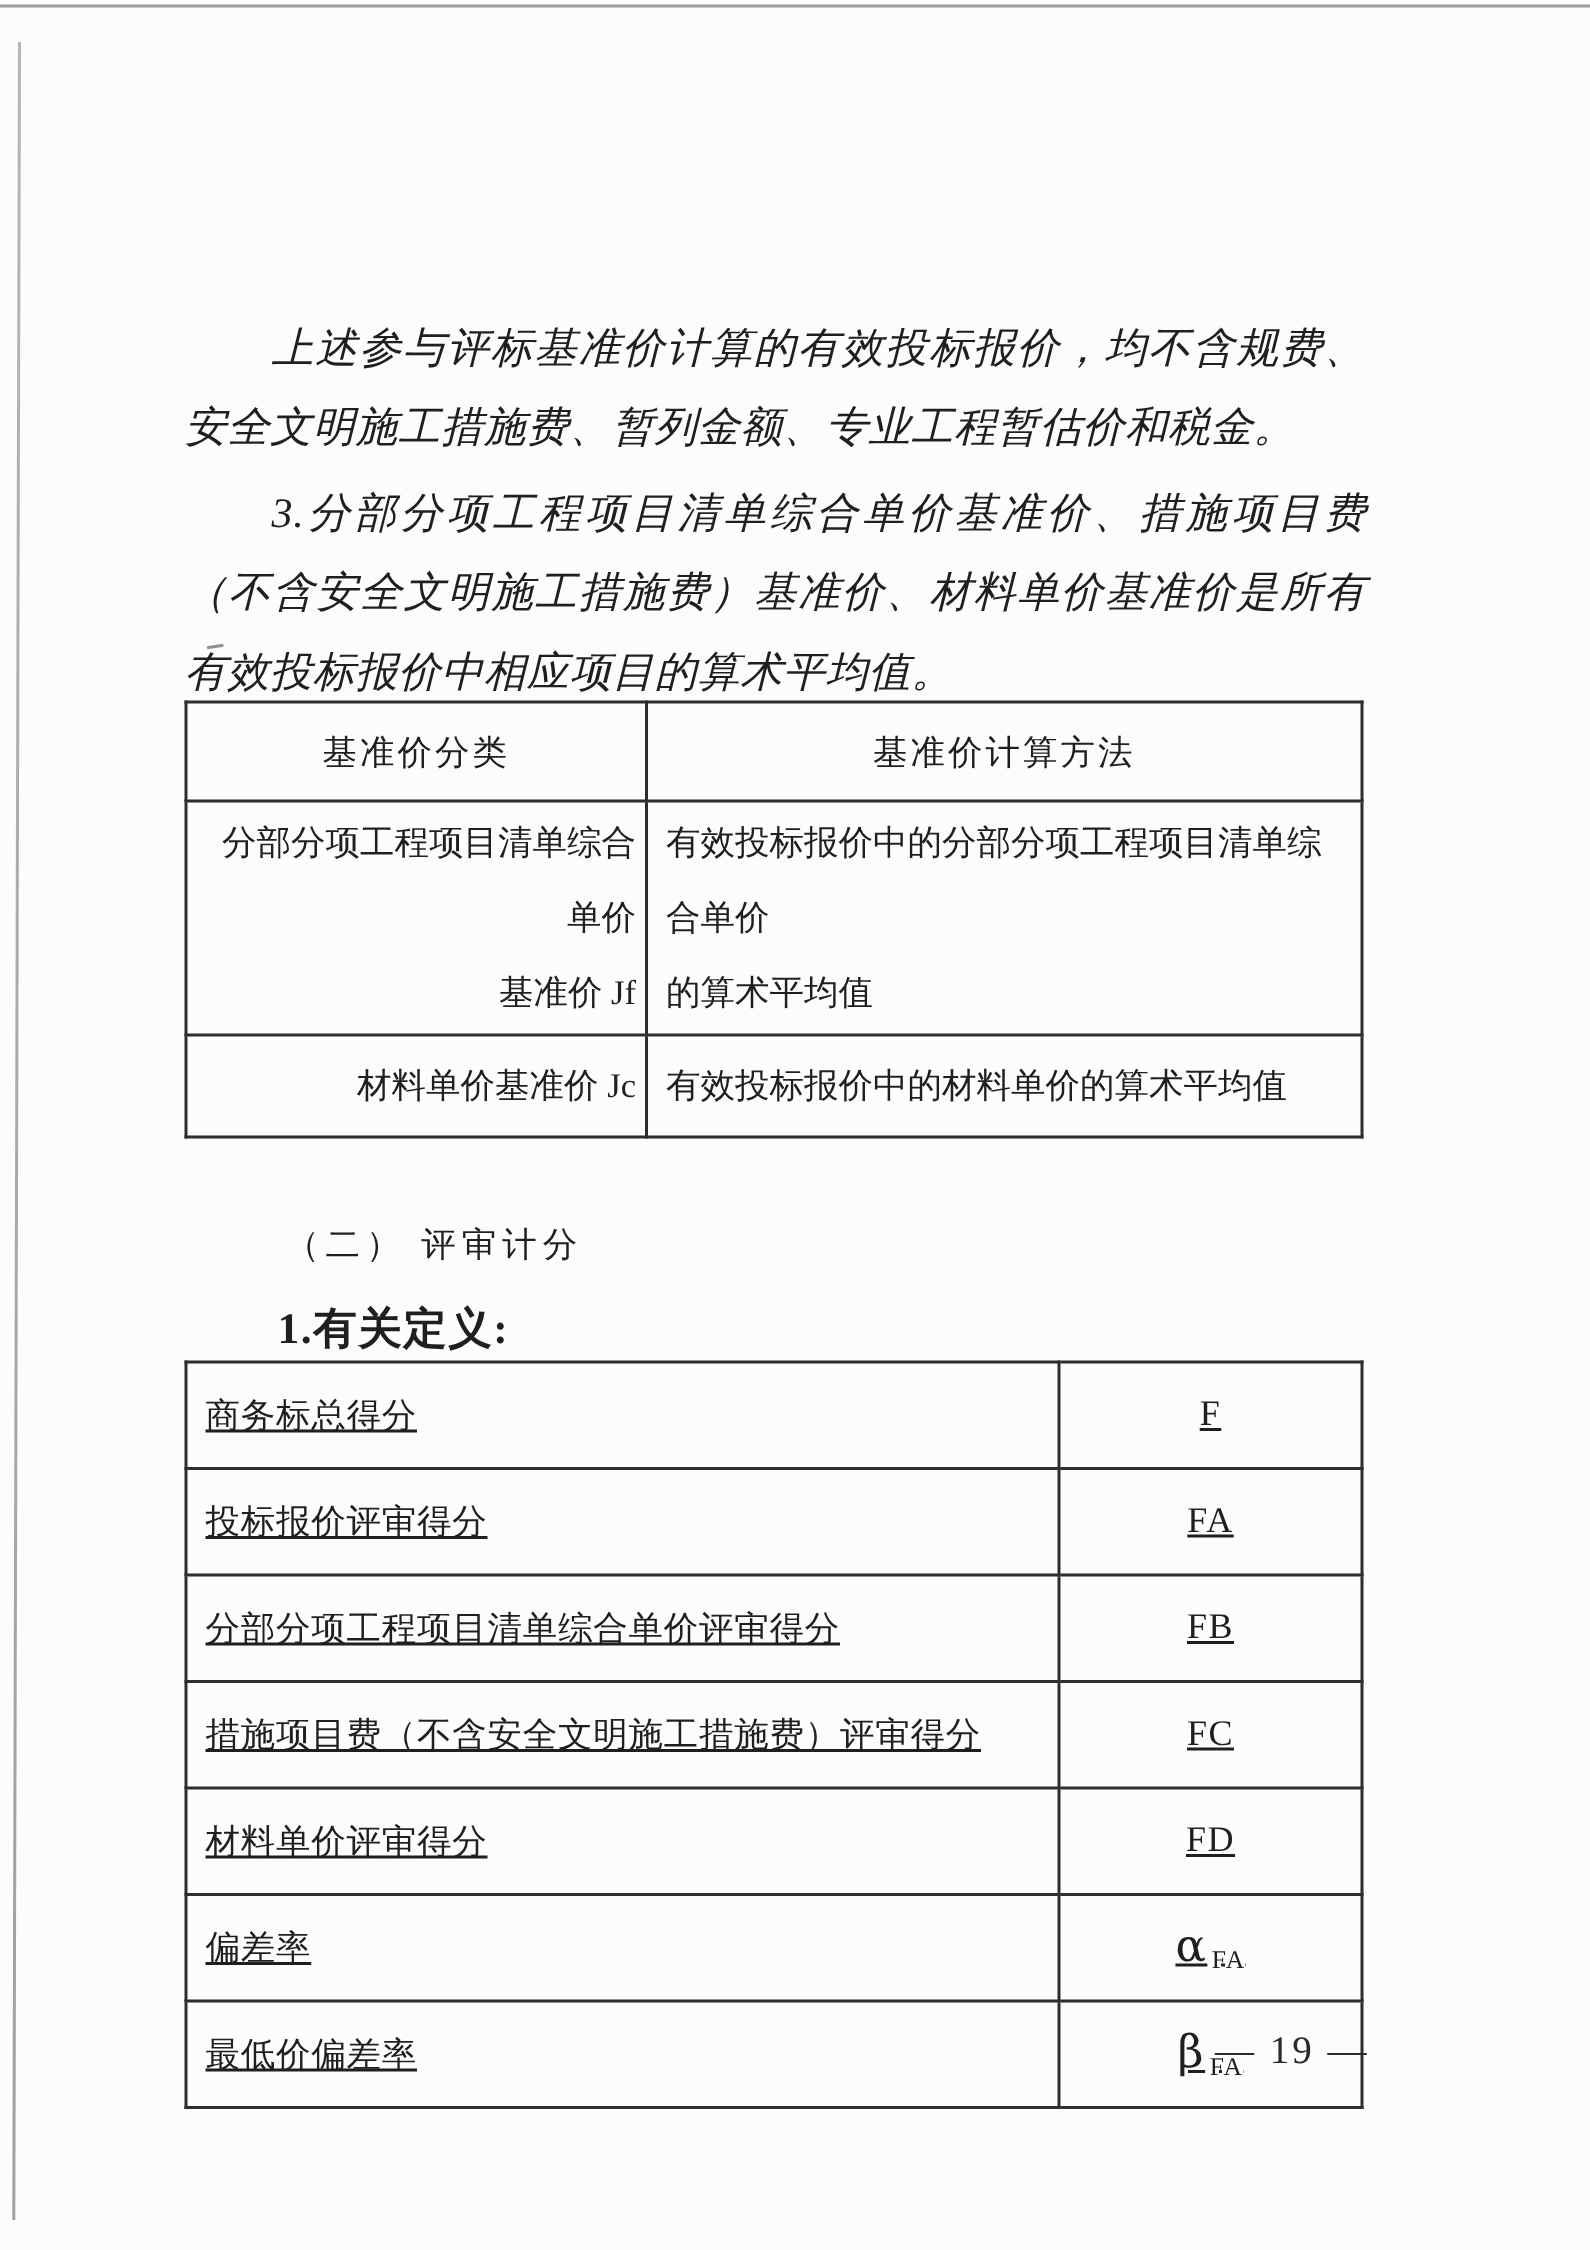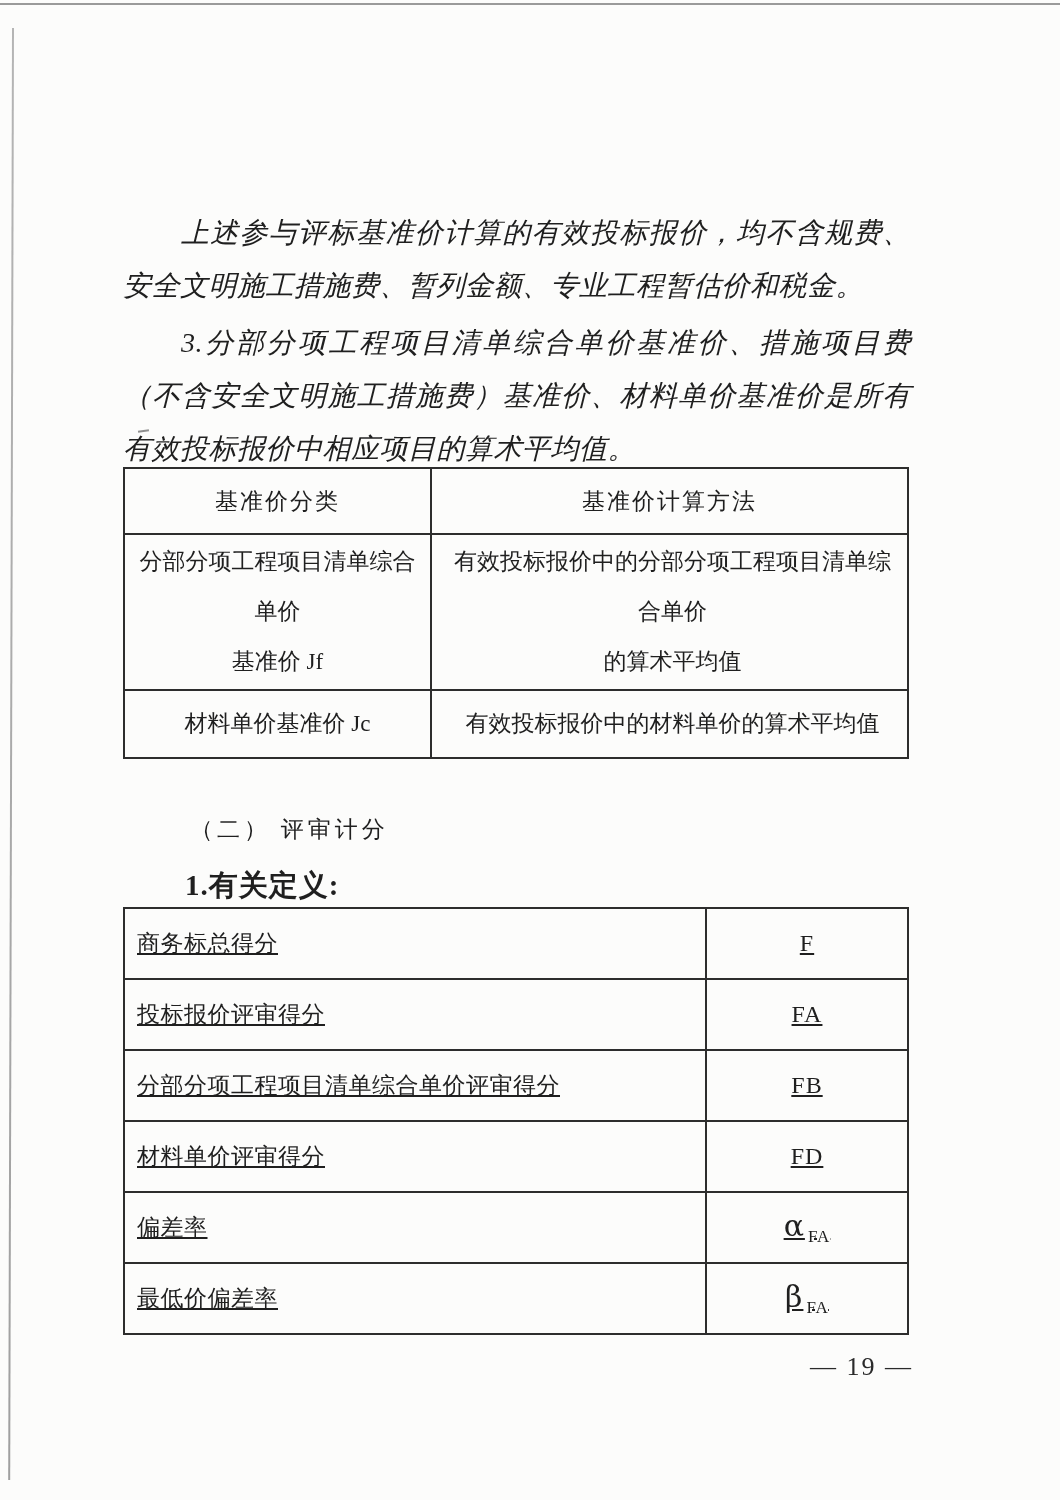--- a/index.html
+++ b/index.html
@@ -39,22 +39,22 @@
   .benchmark-table {
     position:absolute; left:123px; top:467px; width:786px;
   }
   .benchmark-table th {
     font-weight:normal; font-size:23px; text-align:center;
     height:66px; letter-spacing:2px;
   }
   .benchmark-table td {
     font-size:23px; line-height:50px; white-space:pre-line;
   }
-  .benchmark-table .cat { text-align:center; padding:2px 6px; }
-  .benchmark-table .method { text-align:center; padding:2px 6px 2px 12px; }
+  .benchmark-table .cat { text-align:right; padding:2px 6px; }
+  .benchmark-table .method { text-align:left; padding:2px 6px 2px 12px; }
   .row-a td { height:105px; }
   .row-b td { height:107px; }
   .row-c td { height:68px; }
 
   .section-heading {
     position:absolute; left:190px; top:814px;
     font-size:23px; letter-spacing:4px;text-align:right;
   }
   .subsection-heading {
     position:absolute; left:185px; top:866px;
@@ -130,20 +130,24 @@
       </tr>
       <tr>
         <td class="term">投标报价评审得分</td>
         <td class="symbol"><span>FA</span></td>
       </tr>
       <tr>
         <td class="term">分部分项工程项目清单综合单价评审得分</td>
         <td class="symbol"><span>FB</span></td>
       </tr>
       <tr>
+        <td class="term">措施项目费（不含安全文明施工措施费）评审得分</td>
+        <td class="symbol"><span>FC</span></td>
+      </tr>
+      <tr>
         <td class="term">材料单价评审得分</td>
         <td class="symbol"><span>FD</span></td>
       </tr>
       <tr>
         <td class="term">偏差率</td>
         <td class="symbol"><span class="greek">α</span><sub>FA</sub></td>
       </tr>
       <tr>
         <td class="term">最低价偏差率</td>
         <td class="symbol"><span class="greek">β</span><sub>FA</sub></td>

